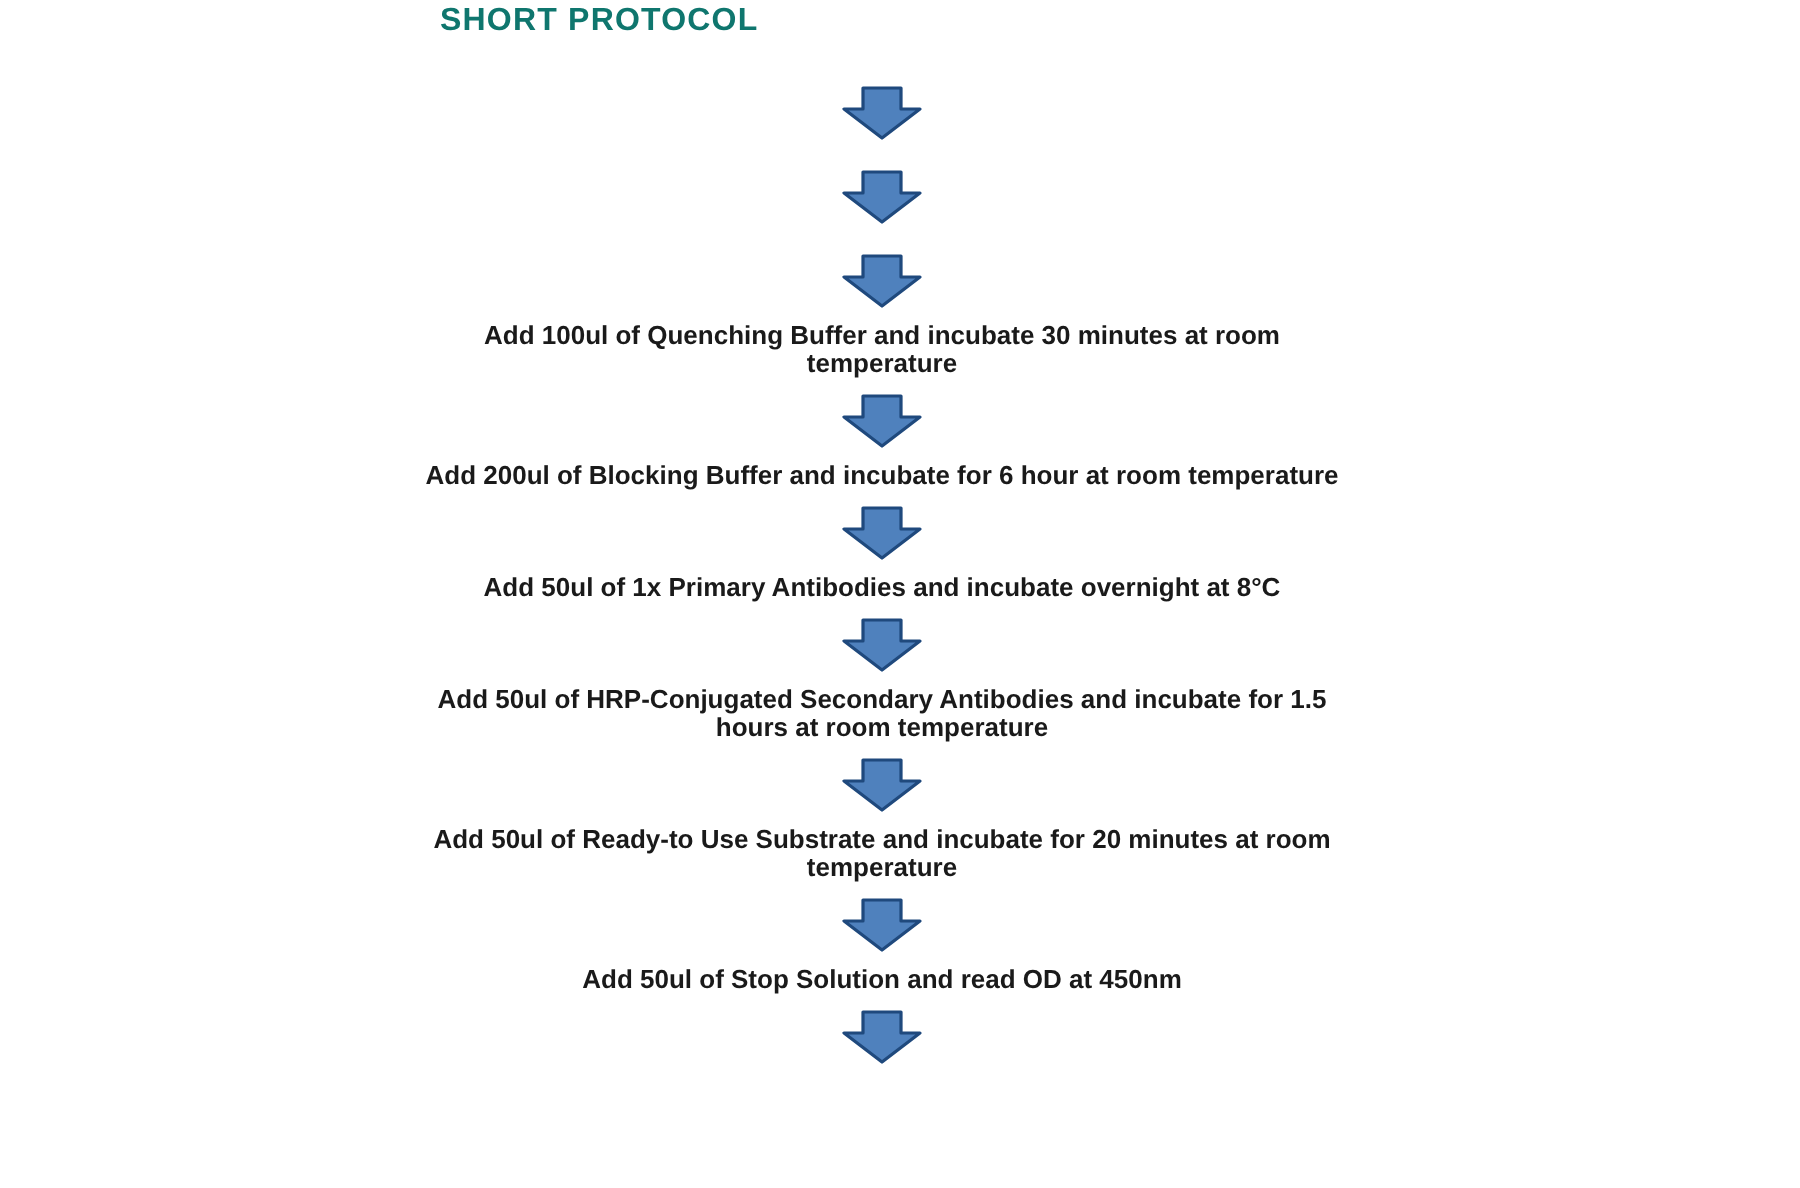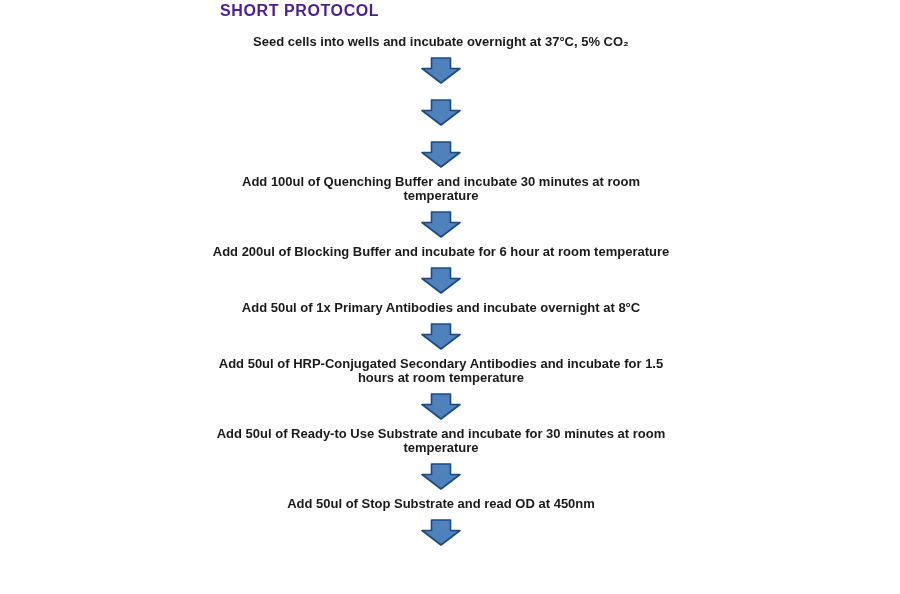--- a/index.html
+++ b/index.html
@@ -21,21 +21,21 @@
     height: 594px;
     background: #ffffff;
   }
   .doc-title {
     position: absolute;
     top: 2px;
     left: 220px;
     font-size: 16px;
     font-weight: bold;
     letter-spacing: 0.6px;
-    color: #4c1d95;
+    color: #0f766e;
     white-space: nowrap;
   }
   .flowchart {
     position: absolute;
     top: 35px;
     left: 91px;
     width: 700px;
     display: flex;
     flex-direction: column;
     align-items: center;
@@ -64,21 +64,20 @@
     stroke-linejoin: round;
   }
 </style>
 </head>
 <body>
 
 <div class="page">
   <div class="doc-title">SHORT PROTOCOL</div>
 
   <div class="flowchart">
-  <div class="step-text">Seed cells into wells and incubate overnight at 37°C, 5% CO₂</div>
   <div class="arrow-wrap">
     <svg width="40" height="27" viewBox="0 0 40 27" aria-hidden="true">
       <polygon class="arrow-poly" points="10.5,1 29.5,1 29.5,11.5 39,11.5 20,26 1,11.5 10.5,11.5"></polygon>
     </svg>
   </div>
 
   <div class="arrow-wrap">
     <svg width="40" height="27" viewBox="0 0 40 27" aria-hidden="true">
       <polygon class="arrow-poly" points="10.5,1 29.5,1 29.5,11.5 39,11.5 20,26 1,11.5 10.5,11.5"></polygon>
     </svg>
@@ -113,29 +112,29 @@
   </div>
 
   <div class="step-text">Add 50ul of HRP-Conjugated Secondary Antibodies and incubate for 1.5
 hours at room temperature</div>
   <div class="arrow-wrap">
     <svg width="40" height="27" viewBox="0 0 40 27" aria-hidden="true">
       <polygon class="arrow-poly" points="10.5,1 29.5,1 29.5,11.5 39,11.5 20,26 1,11.5 10.5,11.5"></polygon>
     </svg>
   </div>
 
-  <div class="step-text">Add 50ul of Ready-to Use Substrate and incubate for 30 minutes at room
+  <div class="step-text">Add 50ul of Ready-to Use Substrate and incubate for 20 minutes at room
 temperature</div>
   <div class="arrow-wrap">
     <svg width="40" height="27" viewBox="0 0 40 27" aria-hidden="true">
       <polygon class="arrow-poly" points="10.5,1 29.5,1 29.5,11.5 39,11.5 20,26 1,11.5 10.5,11.5"></polygon>
     </svg>
   </div>
 
-  <div class="step-text">Add 50ul of Stop Substrate and read OD at 450nm</div>
+  <div class="step-text">Add 50ul of Stop Solution and read OD at 450nm</div>
   <div class="arrow-wrap">
     <svg width="40" height="27" viewBox="0 0 40 27" aria-hidden="true">
       <polygon class="arrow-poly" points="10.5,1 29.5,1 29.5,11.5 39,11.5 20,26 1,11.5 10.5,11.5"></polygon>
     </svg>
   </div>
 
 
 </div>
 </div>
 

